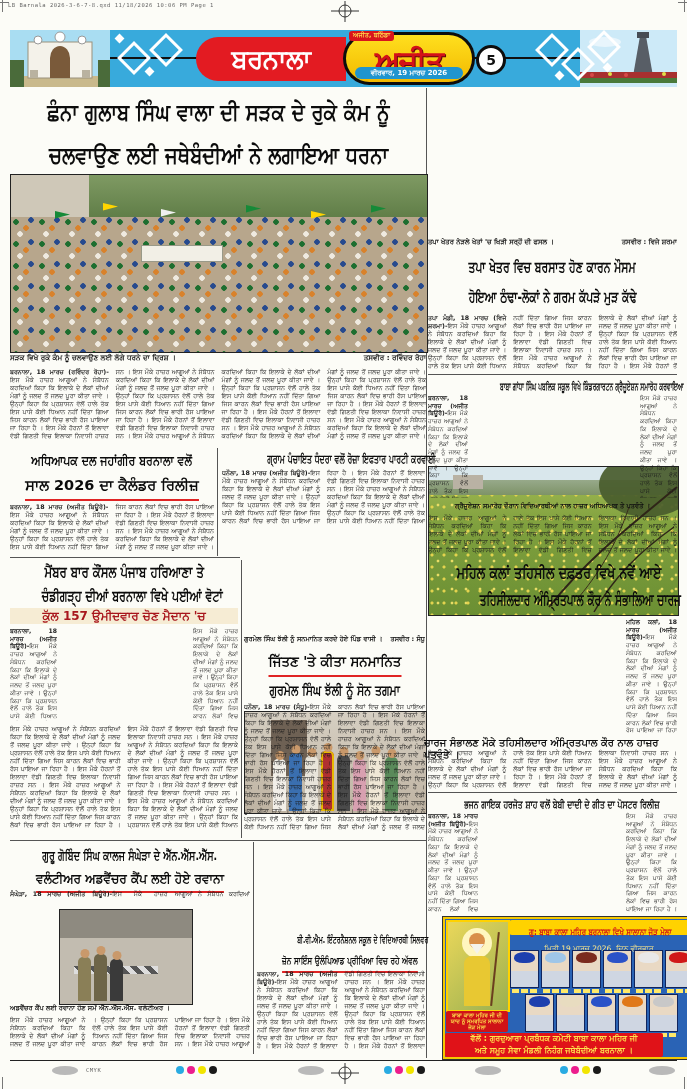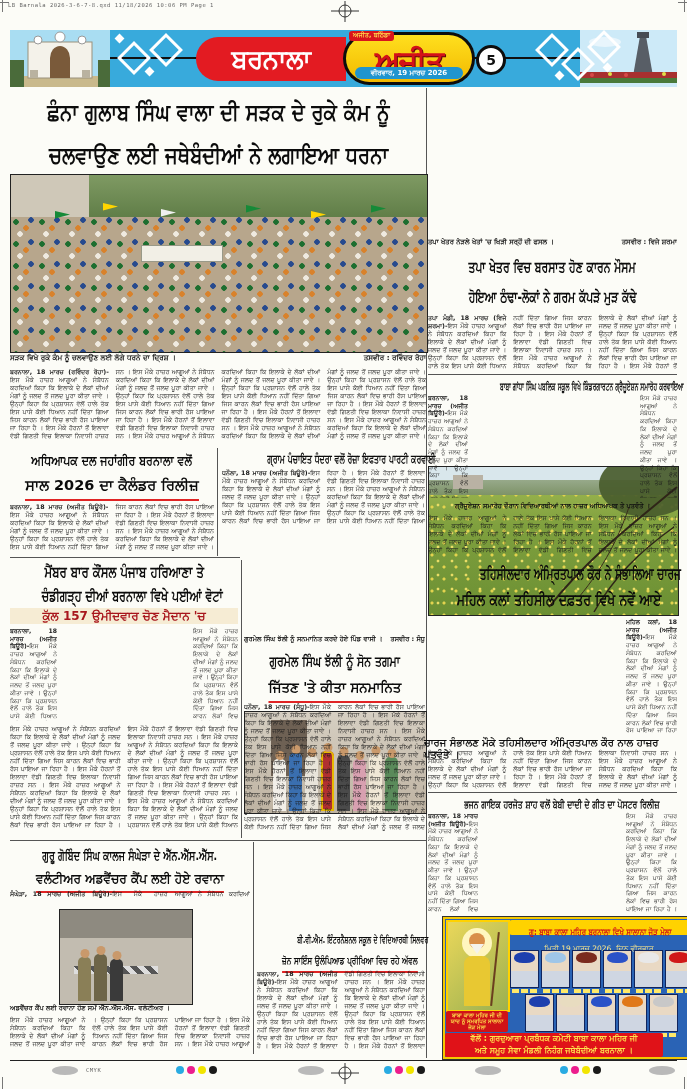--- a/index.html
+++ b/index.html
@@ -199,22 +199,22 @@
       <i class="fg" style="height:52px;background:#d8a0b0"></i>
       <i class="fg" style="height:57px;background:#efe7d5"></i>
       <i class="fg" style="height:54px;background:#5a8a5a"></i>
     </div>
   </div>
   <div class="abs caprow" style="left:244px;top:635px;width:181px;height:11px">
     <span class="cap" style="font-size:6.6px">ਗੁਰਮੇਲ ਸਿੰਘ ਝੱਲੀ ਨੂੰ ਸਨਮਾਨਿਤ ਕਰਦੇ ਹੋਏ ਪਿੰਡ ਵਾਸੀ ।</span>
     <span class="cap" style="font-size:6.6px">ਤਸਵੀਰ : ਸੰਧੂ</span>
   </div>
   <div class="abs hl" style="left:244px;top:648px;width:181px">
+    <div style="line-height:26px"><span class="cond rl" style="font-size:14px;transform:scaleX(.95)">ਜਿੱਤਣ 'ਤੇ ਕੀਤਾ ਸਨਮਾਨਿਤ</span></div>
     <div style="line-height:25px"><span class="cond" style="font-size:14px;transform:scaleX(.78)">ਗੁਰਮੇਲ ਸਿੰਘ ਝੱਲੀ ਨੂੰ ਸੋਨ ਤਗਮਾ</span></div>
-    <div style="line-height:26px"><span class="cond rl" style="font-size:14px;transform:scaleX(.95)">ਜਿੱਤਣ 'ਤੇ ਕੀਤਾ ਸਨਮਾਨਿਤ</span></div>
   </div>
   <div class="abs body cols2" style="left:244px;top:703px;width:181px;height:135px">
     <b class="dateline">ਧਨੌਲਾ, 18 ਮਾਰਚ (ਸੰਧੂ)-</b><span>ਇਸ ਮੌਕੇ ਹਾਜ਼ਰ ਆਗੂਆਂ ਨੇ ਸੰਬੋਧਨ ਕਰਦਿਆਂ ਕਿਹਾ ਕਿ ਇਲਾਕੇ ਦੇ ਲੋਕਾਂ ਦੀਆਂ ਮੰਗਾਂ ਨੂੰ ਜਲਦ ਤੋਂ ਜਲਦ ਪੂਰਾ ਕੀਤਾ ਜਾਵੇ । ਉਨ੍ਹਾਂ ਕਿਹਾ ਕਿ ਪ੍ਰਸ਼ਾਸਨ ਵੱਲੋਂ ਹਾਲੇ ਤੱਕ ਇਸ ਪਾਸੇ ਕੋਈ ਧਿਆਨ ਨਹੀਂ ਦਿੱਤਾ ਗਿਆ ਜਿਸ ਕਾਰਨ ਲੋਕਾਂ ਵਿਚ ਭਾਰੀ ਰੋਸ ਪਾਇਆ ਜਾ ਰਿਹਾ ਹੈ । ਇਸ ਮੌਕੇ ਹੋਰਨਾਂ ਤੋਂ ਇਲਾਵਾ ਵੱਡੀ ਗਿਣਤੀ ਵਿਚ ਇਲਾਕਾ ਨਿਵਾਸੀ ਹਾਜ਼ਰ ਸਨ । ਇਸ ਮੌਕੇ ਹਾਜ਼ਰ ਆਗੂਆਂ ਨੇ ਸੰਬੋਧਨ ਕਰਦਿਆਂ ਕਿਹਾ ਕਿ ਇਲਾਕੇ ਦੇ ਲੋਕਾਂ ਦੀਆਂ ਮੰਗਾਂ ਨੂੰ ਜਲਦ ਤੋਂ ਜਲਦ ਪੂਰਾ ਕੀਤਾ ਜਾਵੇ । ਉਨ੍ਹਾਂ ਕਿਹਾ ਕਿ ਪ੍ਰਸ਼ਾਸਨ ਵੱਲੋਂ ਹਾਲੇ ਤੱਕ ਇਸ ਪਾਸੇ ਕੋਈ ਧਿਆਨ ਨਹੀਂ ਦਿੱਤਾ ਗਿਆ ਜਿਸ ਕਾਰਨ ਲੋਕਾਂ ਵਿਚ ਭਾਰੀ ਰੋਸ ਪਾਇਆ ਜਾ ਰਿਹਾ ਹੈ । ਇਸ ਮੌਕੇ ਹੋਰਨਾਂ ਤੋਂ ਇਲਾਵਾ ਵੱਡੀ ਗਿਣਤੀ ਵਿਚ ਇਲਾਕਾ ਨਿਵਾਸੀ ਹਾਜ਼ਰ ਸਨ । ਇਸ ਮੌਕੇ ਹਾਜ਼ਰ ਆਗੂਆਂ ਨੇ ਸੰਬੋਧਨ ਕਰਦਿਆਂ ਕਿਹਾ ਕਿ ਇਲਾਕੇ ਦੇ ਲੋਕਾਂ ਦੀਆਂ ਮੰਗਾਂ ਨੂੰ ਜਲਦ ਤੋਂ ਜਲਦ ਪੂਰਾ ਕੀਤਾ ਜਾਵੇ । ਉਨ੍ਹਾਂ ਕਿਹਾ ਕਿ ਪ੍ਰਸ਼ਾਸਨ ਵੱਲੋਂ ਹਾਲੇ ਤੱਕ ਇਸ ਪਾਸੇ ਕੋਈ ਧਿਆਨ ਨਹੀਂ ਦਿੱਤਾ ਗਿਆ ਜਿਸ ਕਾਰਨ ਲੋਕਾਂ ਵਿਚ ਭਾਰੀ ਰੋਸ ਪਾਇਆ ਜਾ ਰਿਹਾ ਹੈ । ਇਸ ਮੌਕੇ ਹੋਰਨਾਂ ਤੋਂ ਇਲਾਵਾ ਵੱਡੀ ਗਿਣਤੀ ਵਿਚ ਇਲਾਕਾ ਨਿਵਾਸੀ ਹਾਜ਼ਰ ਸਨ । ਇਸ ਮੌਕੇ ਹਾਜ਼ਰ ਆਗੂਆਂ ਨੇ ਸੰਬੋਧਨ ਕਰਦਿਆਂ ਕਿਹਾ ਕਿ ਇਲਾਕੇ ਦੇ ਲੋਕਾਂ ਦੀਆਂ ਮੰਗਾਂ ਨੂੰ ਜਲਦ ਤੋਂ ਜਲਦ ਪੂਰਾ ਕੀਤਾ ਜਾਵੇ । ਉਨ੍ਹਾਂ ਕਿਹਾ ਕਿ ਪ੍ਰਸ਼ਾਸਨ ਵੱਲੋਂ ਹਾਲੇ ਤੱਕ ਇਸ ਪਾਸੇ ਕੋਈ ਧਿਆਨ ਨਹੀਂ ਦਿੱਤਾ ਗਿਆ ਜਿਸ ਕਾਰਨ ਲੋਕਾਂ ਵਿਚ ਭਾਰੀ ਰੋਸ ਪਾਇਆ ਜਾ ਰਿਹਾ ਹੈ । ਇਸ ਮੌਕੇ ਹੋਰਨਾਂ ਤੋਂ ਇਲਾਵਾ ਵੱਡੀ ਗਿਣਤੀ ਵਿਚ ਇਲਾਕਾ ਨਿਵਾਸੀ ਹਾਜ਼ਰ ਸਨ । ਇਸ ਮੌਕੇ ਹਾਜ਼ਰ ਆਗੂਆਂ ਨੇ ਸੰਬੋਧਨ ਕਰਦਿਆਂ ਕਿਹਾ ਕਿ ਇਲਾਕੇ ਦੇ ਲੋਕਾਂ ਦੀਆਂ ਮੰਗਾਂ ਨੂੰ ਜਲਦ ਤੋਂ ਜਲਦ ਪੂਰਾ ਕੀਤਾ ਜਾਵੇ । ਉਨ੍ਹਾਂ ਕਿਹਾ ਕਿ ਪ੍ਰਸ਼ਾਸਨ ਵੱਲੋਂ ਹਾਲੇ ਤੱਕ ਇਸ ਪਾਸੇ ਕੋਈ ਧਿਆਨ ਨਹੀਂ ਦਿੱਤਾ ਗਿਆ ਜਿਸ ਕਾਰਨ ਲੋਕਾਂ ਵਿਚ ਭਾਰੀ ਰੋਸ ਪਾਇਆ ਜਾ ਰਿਹਾ ਹੈ । ਇਸ ਮੌਕੇ ਹੋਰਨਾਂ ਤੋਂ ਇਲਾਵਾ ਵੱਡੀ ਗਿਣਤੀ ਵਿਚ ਇਲਾਕਾ ਨਿਵਾਸੀ ਹਾਜ਼ਰ ਸਨ । ਇਸ ਮੌਕੇ ਹਾਜ਼ਰ ਆਗੂਆਂ ਨੇ ਸੰਬੋਧਨ ਕਰਦਿਆਂ ਕਿਹਾ ਕਿ ਇਲਾਕੇ ਦੇ ਲੋਕਾਂ ਦੀਆਂ ਮੰਗਾਂ ਨੂੰ ਜਲਦ ਤੋਂ ਜਲਦ ਪੂਰਾ ਕੀਤਾ ਜਾਵੇ । ਉਨ੍ਹਾਂ ਕਿਹਾ ਕਿ ਪ੍ਰਸ਼ਾਸਨ ਵੱਲੋਂ ਹਾਲੇ ਤੱਕ ਇਸ ਪਾਸੇ ਕੋਈ ਧਿਆਨ ਨਹੀਂ ਦਿੱਤਾ ਗਿਆ ਜਿਸ ਕਾਰਨ ਲੋਕਾਂ ਵਿਚ ਭਾਰੀ ਰੋਸ ਪਾਇਆ ਜਾ ਰਿਹਾ ਹੈ । ਇਸ ਮੌਕੇ ਹੋਰਨਾਂ ਤੋਂ ਇਲਾਵਾ ਵੱਡੀ ਗਿਣਤੀ ਵਿਚ ਇਲਾਕਾ ਨਿਵਾਸੀ ਹਾਜ਼ਰ ਸਨ । </span>
   </div>
 
   <div class="abs hl" style="left:10px;top:560px;width:228px">
     <div style="line-height:23px"><span class="cond" style="font-size:15px;transform:scaleX(.78)">ਮੈਂਬਰ ਬਾਰ ਕੌਂਸਲ ਪੰਜਾਬ ਹਰਿਆਣਾ ਤੇ</span></div>
     <div style="line-height:24px"><span class="cond" style="font-size:15px;transform:scaleX(.74)">ਚੰਡੀਗੜ੍ਹ ਦੀਆਂ ਬਰਨਾਲਾ ਵਿਖੇ ਪਈਆਂ ਵੋਟਾਂ</span></div>
   </div>
   <div class="abs subhead" style="left:10px;top:608px;width:228px;height:16px">ਕੁੱਲ 157 ਉਮੀਦਵਾਰ ਚੋਣ ਮੈਦਾਨ 'ਚ</div>
@@ -291,22 +291,22 @@
   </div>
   <div class="abs body" style="left:640px;top:394px;width:37px;height:104px;font-size:6.1px">
     <span>ਇਸ ਮੌਕੇ ਹਾਜ਼ਰ ਆਗੂਆਂ ਨੇ ਸੰਬੋਧਨ ਕਰਦਿਆਂ ਕਿਹਾ ਕਿ ਇਲਾਕੇ ਦੇ ਲੋਕਾਂ ਦੀਆਂ ਮੰਗਾਂ ਨੂੰ ਜਲਦ ਤੋਂ ਜਲਦ ਪੂਰਾ ਕੀਤਾ ਜਾਵੇ । ਉਨ੍ਹਾਂ ਕਿਹਾ ਕਿ ਪ੍ਰਸ਼ਾਸਨ ਵੱਲੋਂ ਹਾਲੇ ਤੱਕ ਇਸ ਪਾਸੇ ਕੋਈ ਧਿਆਨ ਨਹੀਂ ਦਿੱਤਾ ਗਿਆ ਜਿਸ ਕਾਰਨ ਲੋਕਾਂ ਵਿਚ ਭਾਰੀ ਰੋਸ ਪਾਇਆ ਜਾ ਰਿਹਾ ਹੈ । ਇਸ ਮੌਕੇ ਹੋਰਨਾਂ ਤੋਂ ਇਲਾਵਾ ਵੱਡੀ ਗਿਣਤੀ ਵਿਚ ਇਲਾਕਾ ਨਿਵਾਸੀ ਹਾਜ਼ਰ ਸਨ । ਇਸ ਮੌਕੇ ਹਾਜ਼ਰ ਆਗੂਆਂ ਨੇ ਸੰਬੋਧਨ ਕਰਦਿਆਂ ਕਿਹਾ ਕਿ ਇਲਾਕੇ ਦੇ ਲੋਕਾਂ ਦੀਆਂ ਮੰਗਾਂ ਨੂੰ ਜਲਦ ਤੋਂ ਜਲਦ ਪੂਰਾ ਕੀਤਾ ਜਾਵੇ । ਉਨ੍ਹਾਂ ਕਿਹਾ ਕਿ ਪ੍ਰਸ਼ਾਸਨ ਵੱਲੋਂ ਹਾਲੇ ਤੱਕ ਇਸ ਪਾਸੇ ਕੋਈ ਧਿਆਨ ਨਹੀਂ ਦਿੱਤਾ ਗਿਆ ਜਿਸ ਕਾਰਨ ਲੋਕਾਂ ਵਿਚ ਭਾਰੀ ਰੋਸ ਪਾਇਆ ਜਾ ਰਿਹਾ ਹੈ । ਇਸ ਮੌਕੇ ਹੋਰਨਾਂ ਤੋਂ ਇਲਾਵਾ ਵੱਡੀ ਗਿਣਤੀ ਵਿਚ ਇਲਾਕਾ ਨਿਵਾਸੀ ਹਾਜ਼ਰ ਸਨ । </span>
   </div>
   <div class="abs cap" style="left:428px;top:502px;width:249px;height:10px;font-size:6.6px;text-align:center">ਗ੍ਰੈਜੂਏਸ਼ਨ ਸਮਾਰੋਹ ਦੌਰਾਨ ਵਿਦਿਆਰਥੀਆਂ ਨਾਲ ਹਾਜ਼ਰ ਅਧਿਆਪਕ ਤੇ ਪਤਵੰਤੇ ।</div>
   <div class="abs body cols3" style="left:428px;top:514px;width:249px;height:40px">
     <span>ਇਸ ਮੌਕੇ ਹਾਜ਼ਰ ਆਗੂਆਂ ਨੇ ਸੰਬੋਧਨ ਕਰਦਿਆਂ ਕਿਹਾ ਕਿ ਇਲਾਕੇ ਦੇ ਲੋਕਾਂ ਦੀਆਂ ਮੰਗਾਂ ਨੂੰ ਜਲਦ ਤੋਂ ਜਲਦ ਪੂਰਾ ਕੀਤਾ ਜਾਵੇ । ਉਨ੍ਹਾਂ ਕਿਹਾ ਕਿ ਪ੍ਰਸ਼ਾਸਨ ਵੱਲੋਂ ਹਾਲੇ ਤੱਕ ਇਸ ਪਾਸੇ ਕੋਈ ਧਿਆਨ ਨਹੀਂ ਦਿੱਤਾ ਗਿਆ ਜਿਸ ਕਾਰਨ ਲੋਕਾਂ ਵਿਚ ਭਾਰੀ ਰੋਸ ਪਾਇਆ ਜਾ ਰਿਹਾ ਹੈ । ਇਸ ਮੌਕੇ ਹੋਰਨਾਂ ਤੋਂ ਇਲਾਵਾ ਵੱਡੀ ਗਿਣਤੀ ਵਿਚ ਇਲਾਕਾ ਨਿਵਾਸੀ ਹਾਜ਼ਰ ਸਨ । ਇਸ ਮੌਕੇ ਹਾਜ਼ਰ ਆਗੂਆਂ ਨੇ ਸੰਬੋਧਨ ਕਰਦਿਆਂ ਕਿਹਾ ਕਿ ਇਲਾਕੇ ਦੇ ਲੋਕਾਂ ਦੀਆਂ ਮੰਗਾਂ ਨੂੰ ਜਲਦ ਤੋਂ ਜਲਦ ਪੂਰਾ ਕੀਤਾ ਜਾਵੇ । ਉਨ੍ਹਾਂ ਕਿਹਾ ਕਿ ਪ੍ਰਸ਼ਾਸਨ ਵੱਲੋਂ ਹਾਲੇ ਤੱਕ ਇਸ ਪਾਸੇ ਕੋਈ ਧਿਆਨ ਨਹੀਂ ਦਿੱਤਾ ਗਿਆ ਜਿਸ ਕਾਰਨ ਲੋਕਾਂ ਵਿਚ ਭਾਰੀ ਰੋਸ ਪਾਇਆ ਜਾ ਰਿਹਾ ਹੈ । ਇਸ ਮੌਕੇ ਹੋਰਨਾਂ ਤੋਂ ਇਲਾਵਾ ਵੱਡੀ ਗਿਣਤੀ ਵਿਚ ਇਲਾਕਾ ਨਿਵਾਸੀ ਹਾਜ਼ਰ ਸਨ । ਇਸ ਮੌਕੇ ਹਾਜ਼ਰ ਆਗੂਆਂ ਨੇ ਸੰਬੋਧਨ ਕਰਦਿਆਂ ਕਿਹਾ ਕਿ ਇਲਾਕੇ ਦੇ ਲੋਕਾਂ ਦੀਆਂ ਮੰਗਾਂ ਨੂੰ ਜਲਦ ਤੋਂ ਜਲਦ ਪੂਰਾ ਕੀਤਾ ਜਾਵੇ । ਉਨ੍ਹਾਂ ਕਿਹਾ ਕਿ ਪ੍ਰਸ਼ਾਸਨ ਵੱਲੋਂ ਹਾਲੇ ਤੱਕ ਇਸ ਪਾਸੇ ਕੋਈ ਧਿਆਨ ਨਹੀਂ ਦਿੱਤਾ ਗਿਆ ਜਿਸ ਕਾਰਨ ਲੋਕਾਂ ਵਿਚ ਭਾਰੀ ਰੋਸ ਪਾਇਆ ਜਾ ਰਿਹਾ ਹੈ । ਇਸ ਮੌਕੇ ਹੋਰਨਾਂ ਤੋਂ ਇਲਾਵਾ ਵੱਡੀ ਗਿਣਤੀ ਵਿਚ ਇਲਾਕਾ ਨਿਵਾਸੀ ਹਾਜ਼ਰ ਸਨ । </span>
   </div>
 
   <div class="abs hl" style="left:428px;top:560px;width:249px">
+    <div style="line-height:26px"><span class="cond" style="font-size:16px;transform:scaleX(.78)">ਮਹਿਲ ਕਲਾਂ ਤਹਿਸੀਲ ਦਫ਼ਤਰ ਵਿਖੇ ਨਵੇਂ ਆਏ</span></div>
     <div style="line-height:27px"><span class="cond" style="font-size:16px;transform:scaleX(.66)">ਤਹਿਸੀਲਦਾਰ ਅੰਮ੍ਰਿਤਪਾਲ ਕੌਰ ਨੇ ਸੰਭਾਲਿਆ ਚਾਰਜ</span></div>
-    <div style="line-height:26px"><span class="cond" style="font-size:16px;transform:scaleX(.78)">ਮਹਿਲ ਕਲਾਂ ਤਹਿਸੀਲ ਦਫ਼ਤਰ ਵਿਖੇ ਨਵੇਂ ਆਏ</span></div>
   </div>
 
   <div class="abs body" style="left:626px;top:618px;width:51px;height:116px;font-size:6.1px">
     <b class="dateline">ਮਹਿਲ ਕਲਾਂ, 18 ਮਾਰਚ (ਅਜੀਤ ਬਿਊਰੋ)-</b><span>ਇਸ ਮੌਕੇ ਹਾਜ਼ਰ ਆਗੂਆਂ ਨੇ ਸੰਬੋਧਨ ਕਰਦਿਆਂ ਕਿਹਾ ਕਿ ਇਲਾਕੇ ਦੇ ਲੋਕਾਂ ਦੀਆਂ ਮੰਗਾਂ ਨੂੰ ਜਲਦ ਤੋਂ ਜਲਦ ਪੂਰਾ ਕੀਤਾ ਜਾਵੇ । ਉਨ੍ਹਾਂ ਕਿਹਾ ਕਿ ਪ੍ਰਸ਼ਾਸਨ ਵੱਲੋਂ ਹਾਲੇ ਤੱਕ ਇਸ ਪਾਸੇ ਕੋਈ ਧਿਆਨ ਨਹੀਂ ਦਿੱਤਾ ਗਿਆ ਜਿਸ ਕਾਰਨ ਲੋਕਾਂ ਵਿਚ ਭਾਰੀ ਰੋਸ ਪਾਇਆ ਜਾ ਰਿਹਾ ਹੈ । ਇਸ ਮੌਕੇ ਹੋਰਨਾਂ ਤੋਂ ਇਲਾਵਾ ਵੱਡੀ ਗਿਣਤੀ ਵਿਚ ਇਲਾਕਾ ਨਿਵਾਸੀ ਹਾਜ਼ਰ ਸਨ । ਇਸ ਮੌਕੇ ਹਾਜ਼ਰ ਆਗੂਆਂ ਨੇ ਸੰਬੋਧਨ ਕਰਦਿਆਂ ਕਿਹਾ ਕਿ ਇਲਾਕੇ ਦੇ ਲੋਕਾਂ ਦੀਆਂ ਮੰਗਾਂ ਨੂੰ ਜਲਦ ਤੋਂ ਜਲਦ ਪੂਰਾ ਕੀਤਾ ਜਾਵੇ । ਉਨ੍ਹਾਂ ਕਿਹਾ ਕਿ ਪ੍ਰਸ਼ਾਸਨ ਵੱਲੋਂ ਹਾਲੇ ਤੱਕ ਇਸ ਪਾਸੇ ਕੋਈ ਧਿਆਨ ਨਹੀਂ ਦਿੱਤਾ ਗਿਆ ਜਿਸ ਕਾਰਨ ਲੋਕਾਂ ਵਿਚ ਭਾਰੀ ਰੋਸ ਪਾਇਆ ਜਾ ਰਿਹਾ ਹੈ । ਇਸ ਮੌਕੇ ਹੋਰਨਾਂ ਤੋਂ ਇਲਾਵਾ ਵੱਡੀ ਗਿਣਤੀ ਵਿਚ ਇਲਾਕਾ ਨਿਵਾਸੀ ਹਾਜ਼ਰ ਸਨ । ਇਸ ਮੌਕੇ ਹਾਜ਼ਰ ਆਗੂਆਂ ਨੇ ਸੰਬੋਧਨ ਕਰਦਿਆਂ ਕਿਹਾ ਕਿ ਇਲਾਕੇ ਦੇ ਲੋਕਾਂ ਦੀਆਂ ਮੰਗਾਂ ਨੂੰ ਜਲਦ ਤੋਂ ਜਲਦ ਪੂਰਾ ਕੀਤਾ ਜਾਵੇ । ਉਨ੍ਹਾਂ ਕਿਹਾ ਕਿ ਪ੍ਰਸ਼ਾਸਨ ਵੱਲੋਂ ਹਾਲੇ ਤੱਕ ਇਸ ਪਾਸੇ ਕੋਈ ਧਿਆਨ ਨਹੀਂ ਦਿੱਤਾ ਗਿਆ ਜਿਸ ਕਾਰਨ ਲੋਕਾਂ ਵਿਚ ਭਾਰੀ ਰੋਸ ਪਾਇਆ ਜਾ ਰਿਹਾ ਹੈ । ਇਸ ਮੌਕੇ ਹੋਰਨਾਂ ਤੋਂ ਇਲਾਵਾ ਵੱਡੀ ਗਿਣਤੀ ਵਿਚ ਇਲਾਕਾ ਨਿਵਾਸੀ ਹਾਜ਼ਰ ਸਨ । </span>
   </div>
   <div class="abs cap" style="left:424px;top:737px;width:249px;height:10px;font-size:10px">ਚਾਰਜ ਸੰਭਾਲਣ ਮੌਕੇ ਤਹਿਸੀਲਦਾਰ ਅੰਮ੍ਰਿਤਪਾਲ ਕੌਰ ਨਾਲ ਹਾਜ਼ਰ ਪਤਵੰਤੇ ।</div>
   <div class="abs body cols3" style="left:428px;top:749px;width:249px;height:41px">
     <span>ਇਸ ਮੌਕੇ ਹਾਜ਼ਰ ਆਗੂਆਂ ਨੇ ਸੰਬੋਧਨ ਕਰਦਿਆਂ ਕਿਹਾ ਕਿ ਇਲਾਕੇ ਦੇ ਲੋਕਾਂ ਦੀਆਂ ਮੰਗਾਂ ਨੂੰ ਜਲਦ ਤੋਂ ਜਲਦ ਪੂਰਾ ਕੀਤਾ ਜਾਵੇ । ਉਨ੍ਹਾਂ ਕਿਹਾ ਕਿ ਪ੍ਰਸ਼ਾਸਨ ਵੱਲੋਂ ਹਾਲੇ ਤੱਕ ਇਸ ਪਾਸੇ ਕੋਈ ਧਿਆਨ ਨਹੀਂ ਦਿੱਤਾ ਗਿਆ ਜਿਸ ਕਾਰਨ ਲੋਕਾਂ ਵਿਚ ਭਾਰੀ ਰੋਸ ਪਾਇਆ ਜਾ ਰਿਹਾ ਹੈ । ਇਸ ਮੌਕੇ ਹੋਰਨਾਂ ਤੋਂ ਇਲਾਵਾ ਵੱਡੀ ਗਿਣਤੀ ਵਿਚ ਇਲਾਕਾ ਨਿਵਾਸੀ ਹਾਜ਼ਰ ਸਨ । ਇਸ ਮੌਕੇ ਹਾਜ਼ਰ ਆਗੂਆਂ ਨੇ ਸੰਬੋਧਨ ਕਰਦਿਆਂ ਕਿਹਾ ਕਿ ਇਲਾਕੇ ਦੇ ਲੋਕਾਂ ਦੀਆਂ ਮੰਗਾਂ ਨੂੰ ਜਲਦ ਤੋਂ ਜਲਦ ਪੂਰਾ ਕੀਤਾ ਜਾਵੇ । ਉਨ੍ਹਾਂ ਕਿਹਾ ਕਿ ਪ੍ਰਸ਼ਾਸਨ ਵੱਲੋਂ ਹਾਲੇ ਤੱਕ ਇਸ ਪਾਸੇ ਕੋਈ ਧਿਆਨ ਨਹੀਂ ਦਿੱਤਾ ਗਿਆ ਜਿਸ ਕਾਰਨ ਲੋਕਾਂ ਵਿਚ ਭਾਰੀ ਰੋਸ ਪਾਇਆ ਜਾ ਰਿਹਾ ਹੈ । ਇਸ ਮੌਕੇ ਹੋਰਨਾਂ ਤੋਂ ਇਲਾਵਾ ਵੱਡੀ ਗਿਣਤੀ ਵਿਚ ਇਲਾਕਾ ਨਿਵਾਸੀ ਹਾਜ਼ਰ ਸਨ । ਇਸ ਮੌਕੇ ਹਾਜ਼ਰ ਆਗੂਆਂ ਨੇ ਸੰਬੋਧਨ ਕਰਦਿਆਂ ਕਿਹਾ ਕਿ ਇਲਾਕੇ ਦੇ ਲੋਕਾਂ ਦੀਆਂ ਮੰਗਾਂ ਨੂੰ ਜਲਦ ਤੋਂ ਜਲਦ ਪੂਰਾ ਕੀਤਾ ਜਾਵੇ । ਉਨ੍ਹਾਂ ਕਿਹਾ ਕਿ ਪ੍ਰਸ਼ਾਸਨ ਵੱਲੋਂ ਹਾਲੇ ਤੱਕ ਇਸ ਪਾਸੇ ਕੋਈ ਧਿਆਨ ਨਹੀਂ ਦਿੱਤਾ ਗਿਆ ਜਿਸ ਕਾਰਨ ਲੋਕਾਂ ਵਿਚ ਭਾਰੀ ਰੋਸ ਪਾਇਆ ਜਾ ਰਿਹਾ ਹੈ । ਇਸ ਮੌਕੇ ਹੋਰਨਾਂ ਤੋਂ ਇਲਾਵਾ ਵੱਡੀ ਗਿਣਤੀ ਵਿਚ ਇਲਾਕਾ ਨਿਵਾਸੀ ਹਾਜ਼ਰ ਸਨ । </span>
   </div>
 

